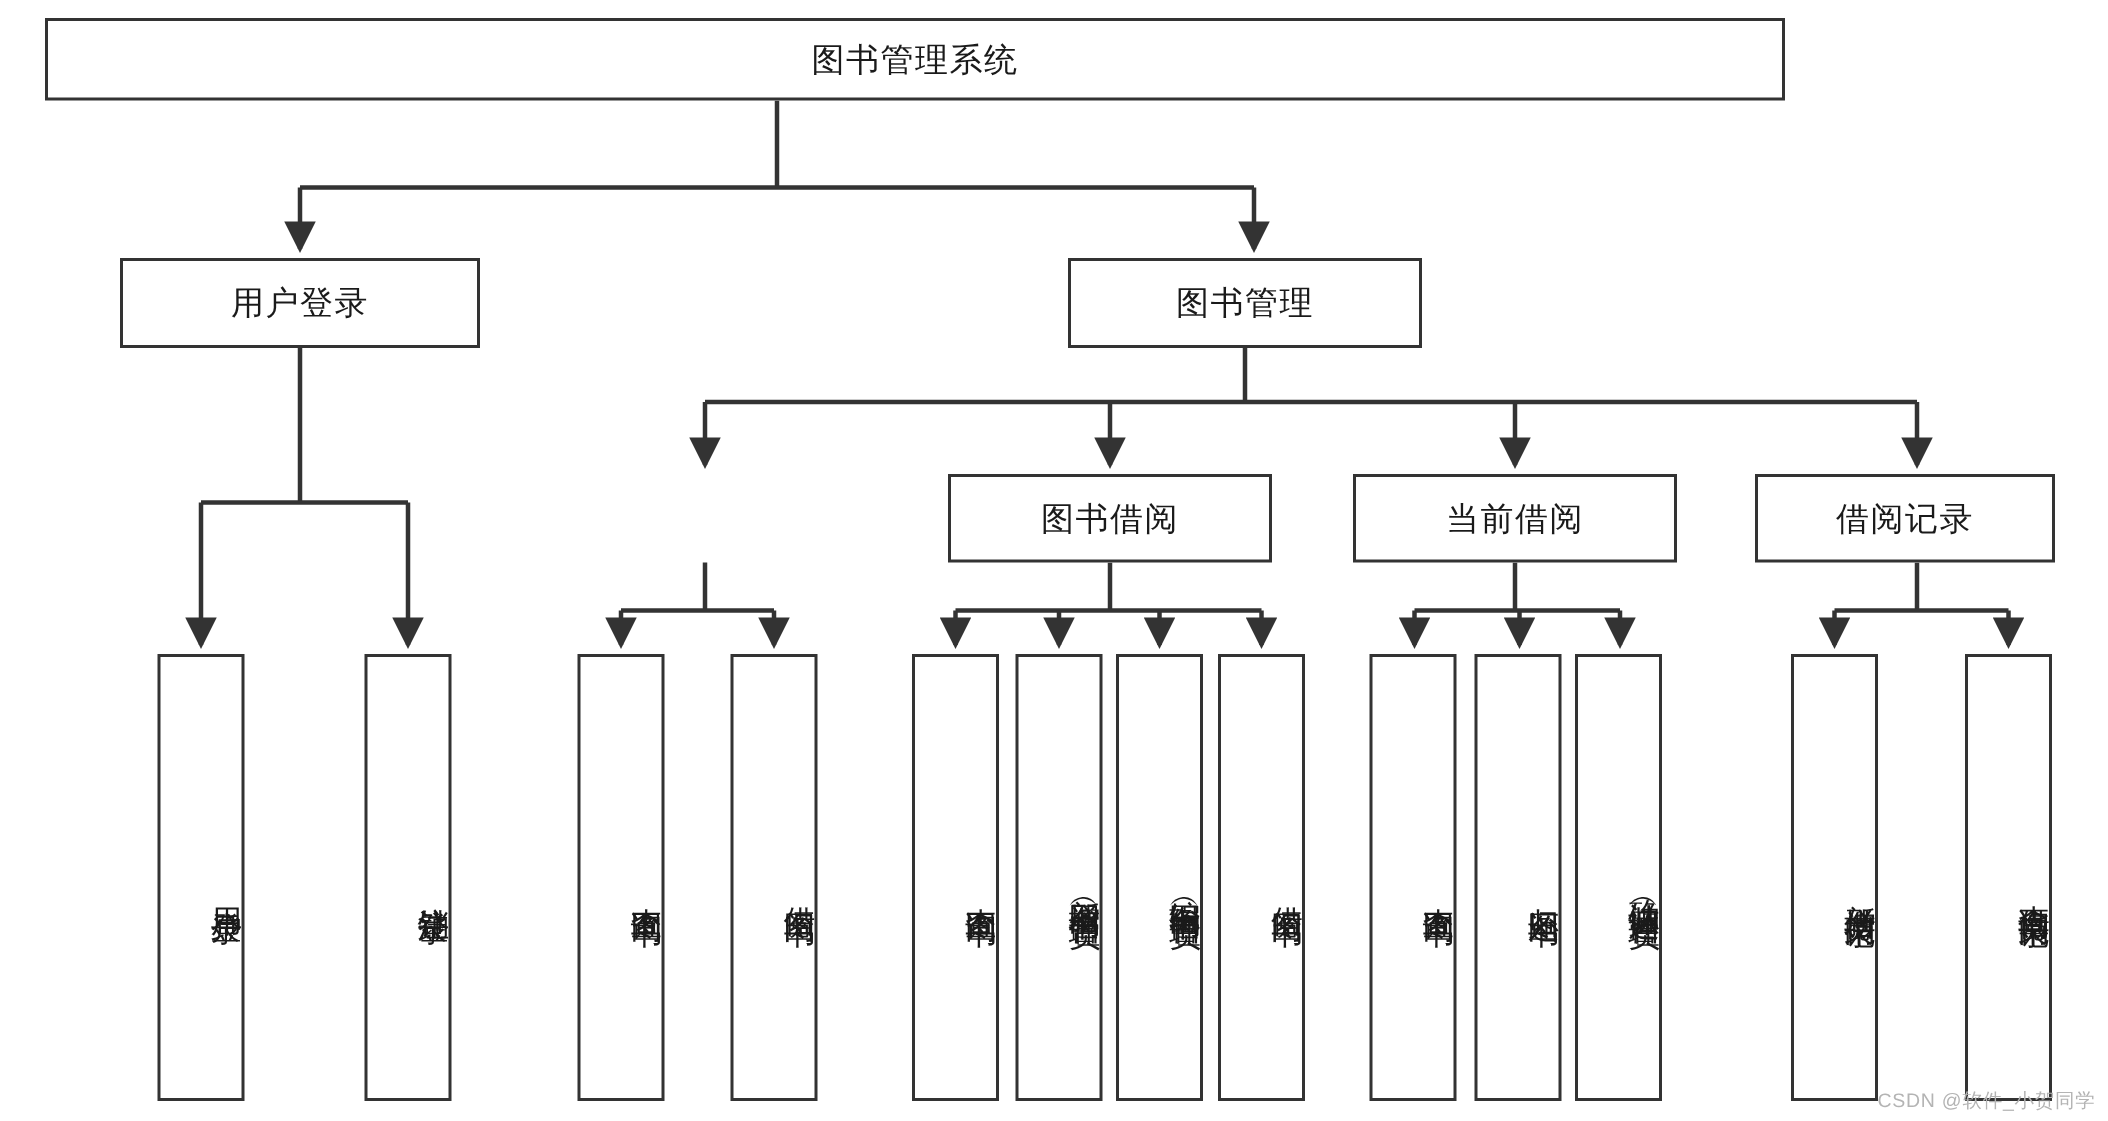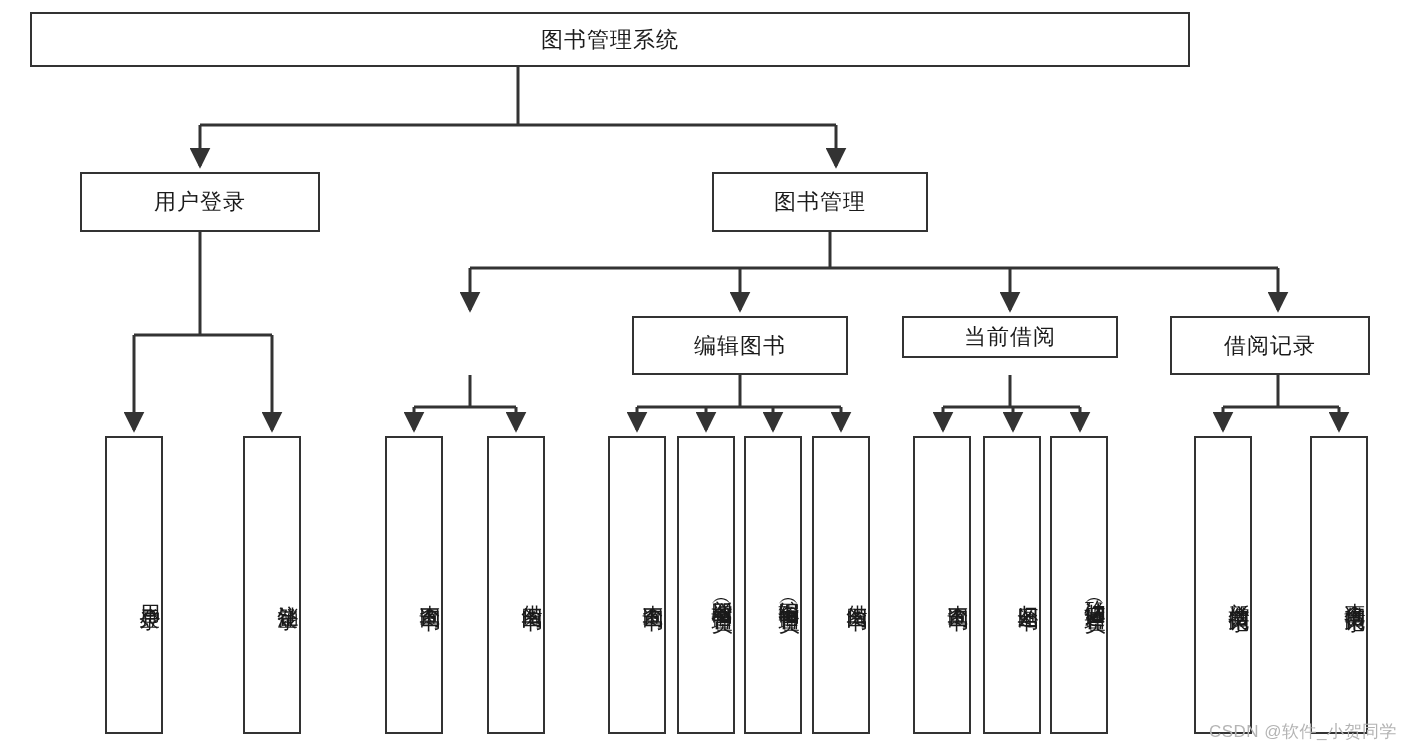--- a/index.html
+++ b/index.html
@@ -53,21 +53,21 @@
   .node.vert .vtext {
     display: block;
     writing-mode: vertical-rl;
     text-orientation: upright;
     white-space: nowrap;
   }
   #watermark {
     position: absolute;
     right: 8px;
     bottom: 4px;
-    font-size: 17px;
+    font-size: 13px;
     color: #b4b4b4;
     letter-spacing: 0.5px;
     z-index: 5;
     white-space: nowrap;
   }
 </style>
 </head>
 <body>
 
 <div id="canvas">
@@ -122,28 +122,28 @@
     </g>
   </svg>
 
   <div class="node horiz" style="left:14px; top:12px; width:1160px; height:55px;margin-left:16px;">
     <span>图书管理系统</span>
   </div>
 
   <div class="node horiz" style="left:80px; top:172px; width:240px; height:60px;">
     <span>用户登录</span>
   </div>
-  <div class="node horiz" style="left:712px; top:172px; width:216px; height:60px;">
+  <div class="node horiz" style="left:712px; top:172px; width:236px; height:60px;">
     <span>图书管理</span>
   </div>
 
   <div class="node horiz" style="left:632px; top:316px; width:216px; height:59px;">
-    <span>编辑图书</span>
+    <span>图书借阅</span>
   </div>
-  <div class="node horiz" style="left:902px; top:316px; width:216px; height:42px;">
+  <div class="node horiz" style="left:902px; top:316px; width:216px; height:59px;">
     <span>当前借阅</span>
   </div>
   <div class="node horiz" style="left:1170px; top:316px; width:200px; height:59px;">
     <span>借阅记录</span>
   </div>
 
   <div class="node vert" style="left:105px; top:436px; width:58px; height:298px;">
     <span class="vtext">用户登录</span>
   </div>
   <div class="node vert" style="left:243px; top:436px; width:58px; height:298px;">

